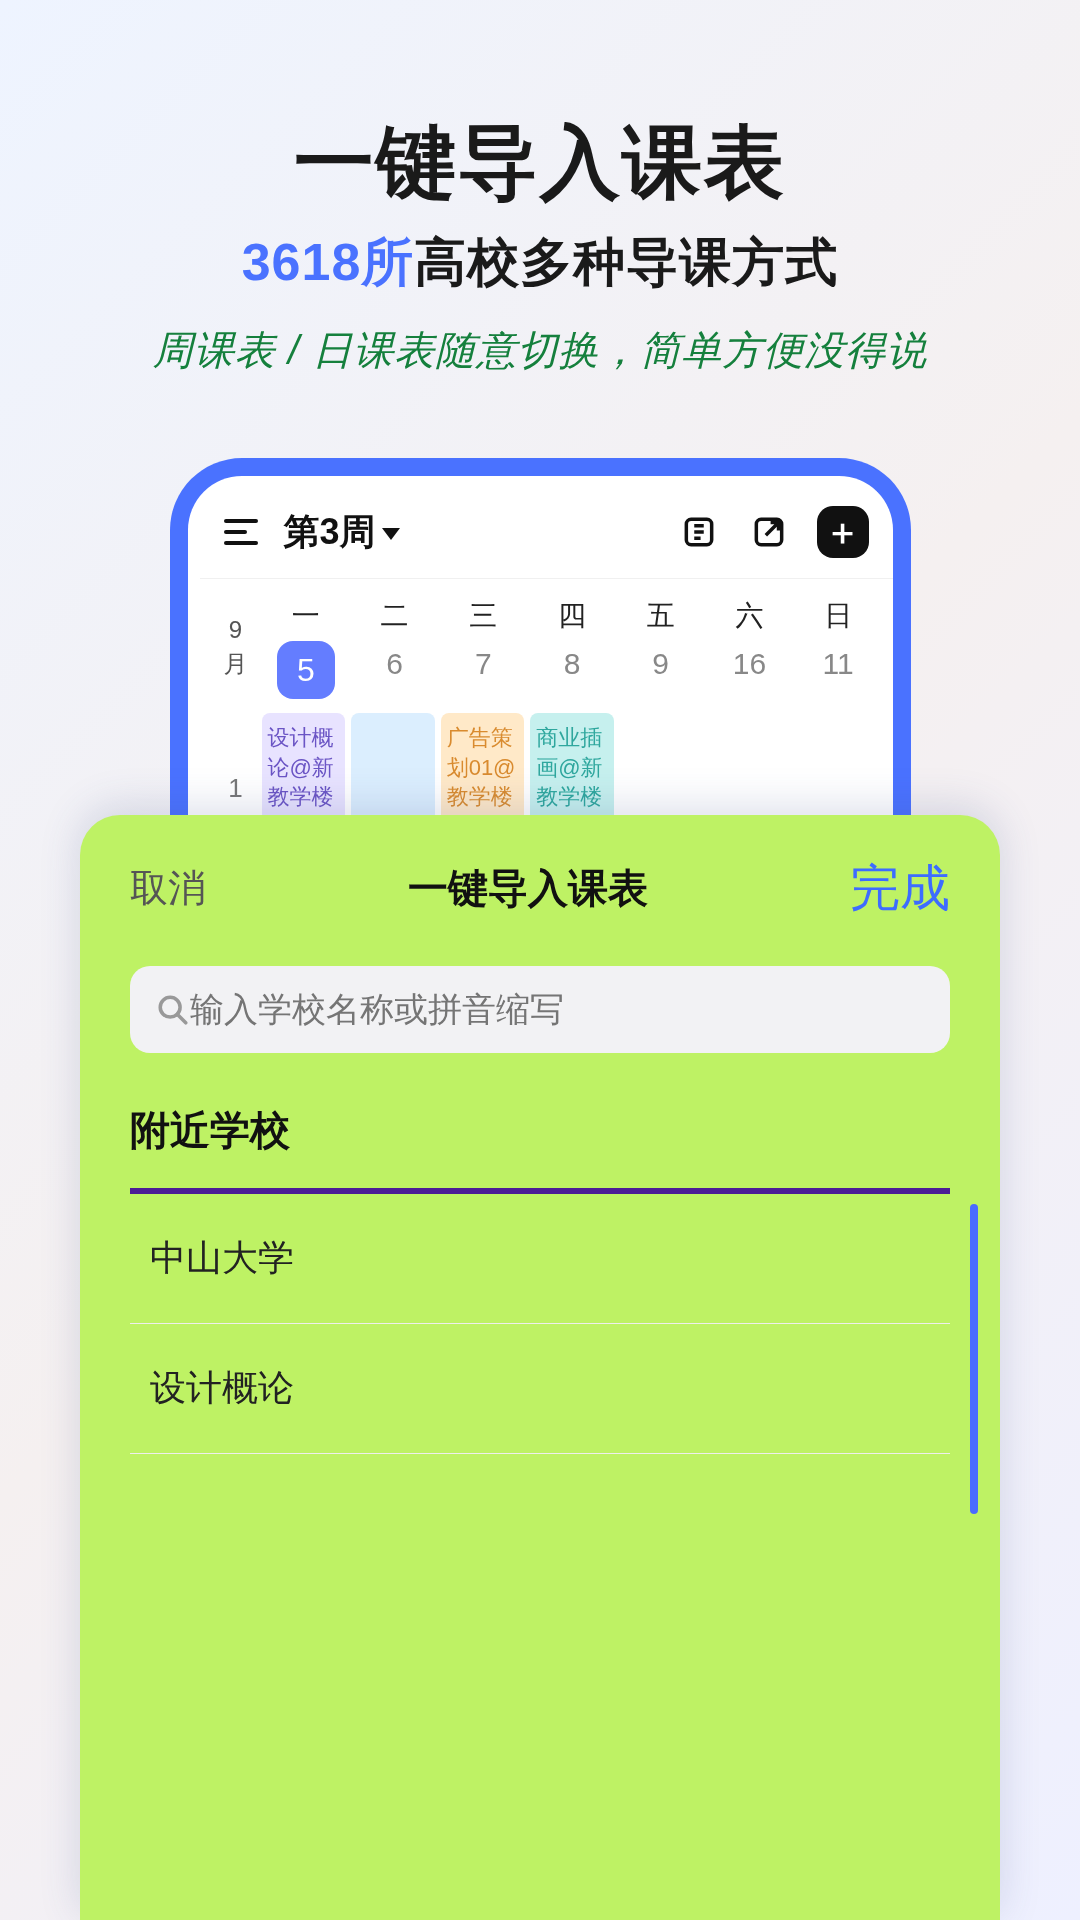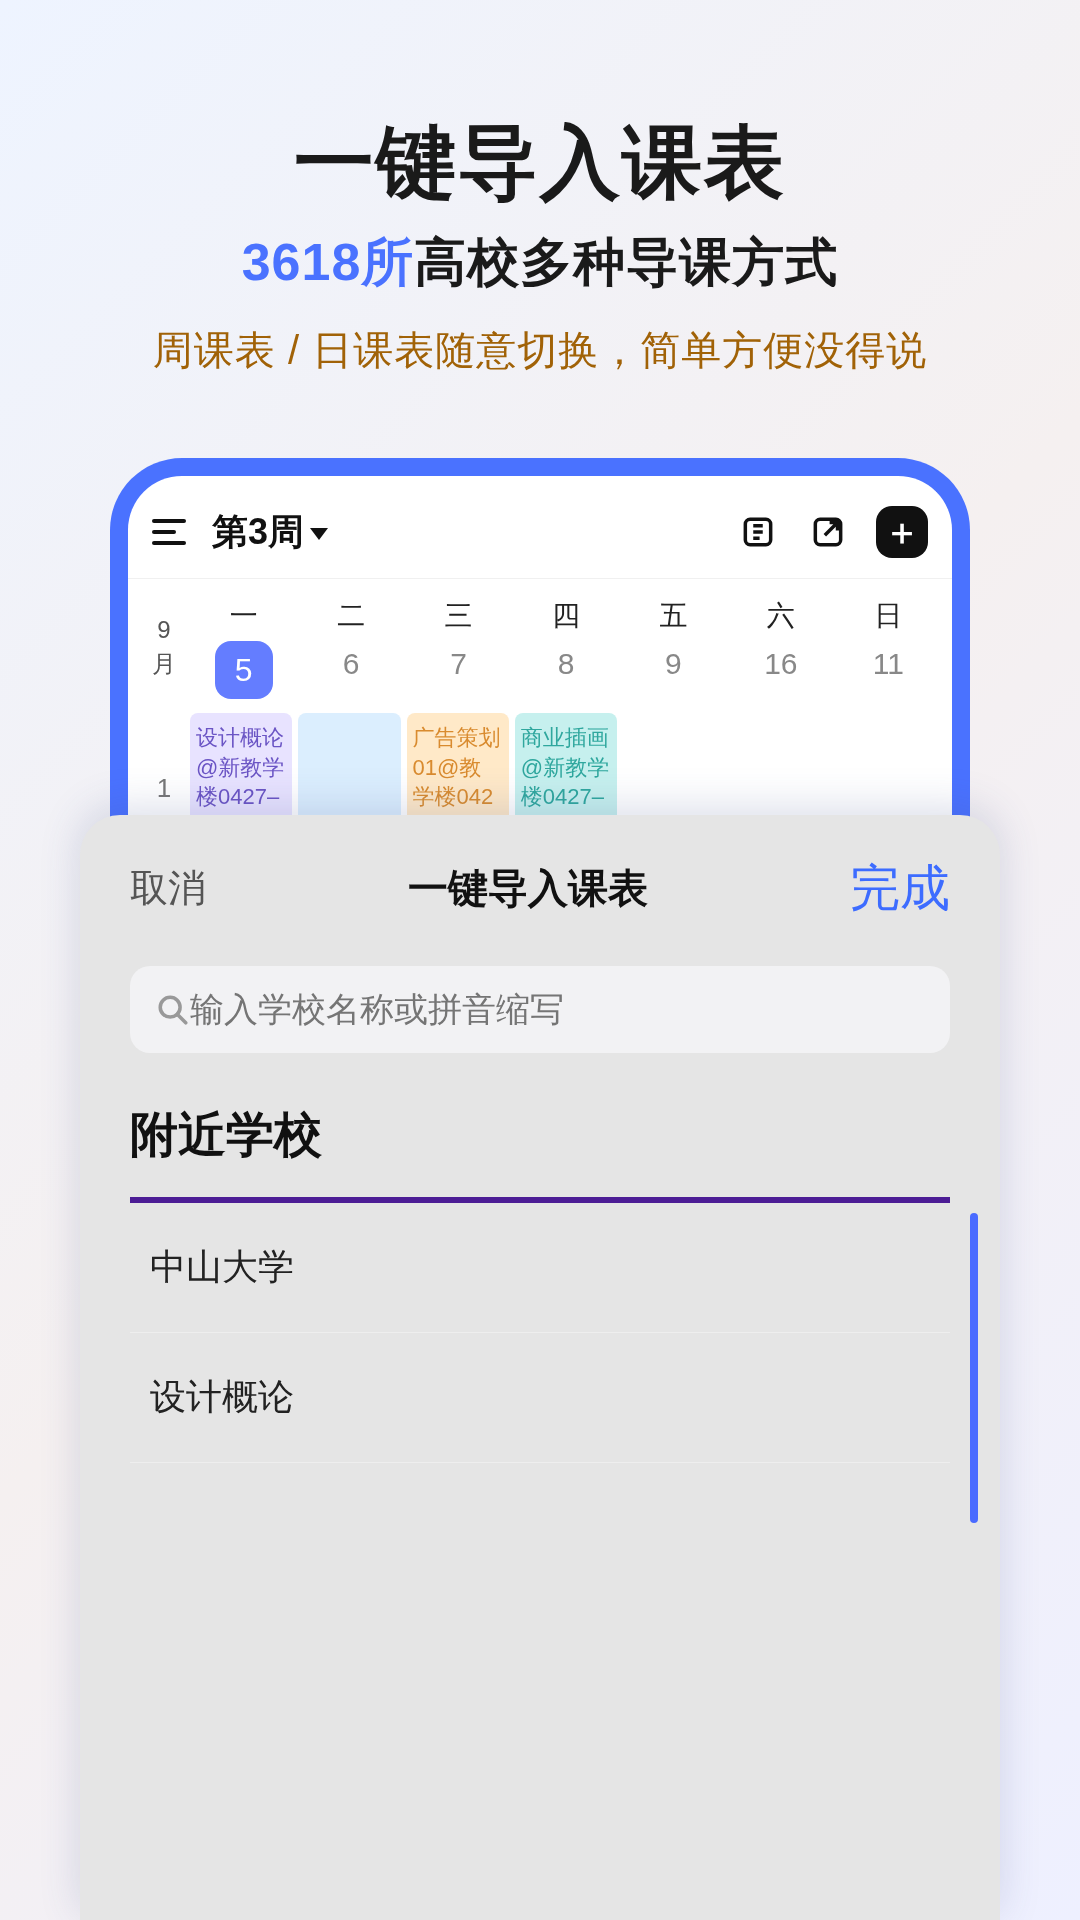--- a/index.html
+++ b/index.html
@@ -23,34 +23,36 @@
     .headline h2 {
       font-size: 52px;
       font-weight: 800;
       margin-top: 10px;
       letter-spacing: 1px;
     }
     .headline h2 .accent { color: #4a72ff; }
     .headline h2 .dark { color: #1a1a1a; }
     .headline p {
       font-size: 40px;
-      color: #a16207;
+      color: #15803d;
       margin-top: 25px;
       letter-spacing: 1px;
+      font-style: italic;
     }
 
     .phone {
-      width: 860px;
+      width: 741px;
       margin: 80px auto 0;
       background: #fff;
       border: 18px solid #4a72ff;
       border-bottom: none;
       border-radius: 72px 72px 0 0;
       overflow: hidden;
       position: relative;
+      padding-left: 12px;
     }
     .topbar {
       display: flex;
       align-items: center;
       padding: 30px 24px 20px 24px;
     }
     .menu-lines { width: 34px; display: flex; flex-direction: column; gap: 7px; margin-right: 26px; }
     .menu-lines span { display: block; height: 4px; background: #111; border-radius: 2px; }
     .menu-lines span:nth-child(2) { width: 70%; }
     .week-sel { display: flex; align-items: center; gap: 6px; font-size: 36px; font-weight: 600; color: #111; }
@@ -75,41 +77,41 @@
     .slot.c3 { background: #ffe9c8; color: #d98b2f; }
     .slot.c4 { background: #c6f0ee; color: #2fa79e; }
     .dash-line { position: absolute; top: 95px; left: 0; right: 0; border-top: 2px dashed #e0e0e0; z-index: -1; }
 
     .sheet {
       position: absolute;
       left: 80px;
       right: 80px;
       top: 815px;
       bottom: 0;
-      background: #e5e5e5;
+      background: #bef264;
       border-radius: 40px 40px 0 0;
       box-shadow: 0 -8px 40px rgba(60, 80, 140, 0.18);
       padding: 40px 50px 0;
     }
     .sheet-head { display: flex; align-items: center; justify-content: space-between; }
     .sheet-head .cancel { font-size: 38px; color: #555; }
     .sheet-head .title { font-size: 40px; font-weight: 600; color: #111; }
     .sheet-head .done { font-size: 50px; color: #3d6cff; font-weight: 500; }
     .search {
       margin-top: 44px;
       background: #f2f2f4;
       border-radius: 20px;
       display: flex;
       align-items: center;
       padding: 24px 26px;
       gap: 0;
     }
     .search-icn { width: 34px; height: 34px; flex-shrink: 0; }
     .search input { border: none; background: transparent; font-size: 34px; color: #888; flex: 1; outline: none; }
-    .section-label { margin-top: 50px; font-size: 48px; font-weight: 700; color: #111; }
+    .section-label { margin-top: 50px; font-size: 40px; font-weight: 700; color: #111; }
     .school-list { margin-top: 30px; border-top: 6px solid #4c1d95; position: relative; }
     .school-item { padding: 40px 20px; font-size: 36px; color: #222; border-bottom: 1px solid #eee; }
     .scroll-ind { position: absolute; right: -28px; top: 10px; width: 8px; height: 310px; background: #4a6bff; border-radius: 4px; }
   </style>
 </head>
 <body>
 
 <div class="headline">
   <h1>一键导入课表</h1>
   <h2>

